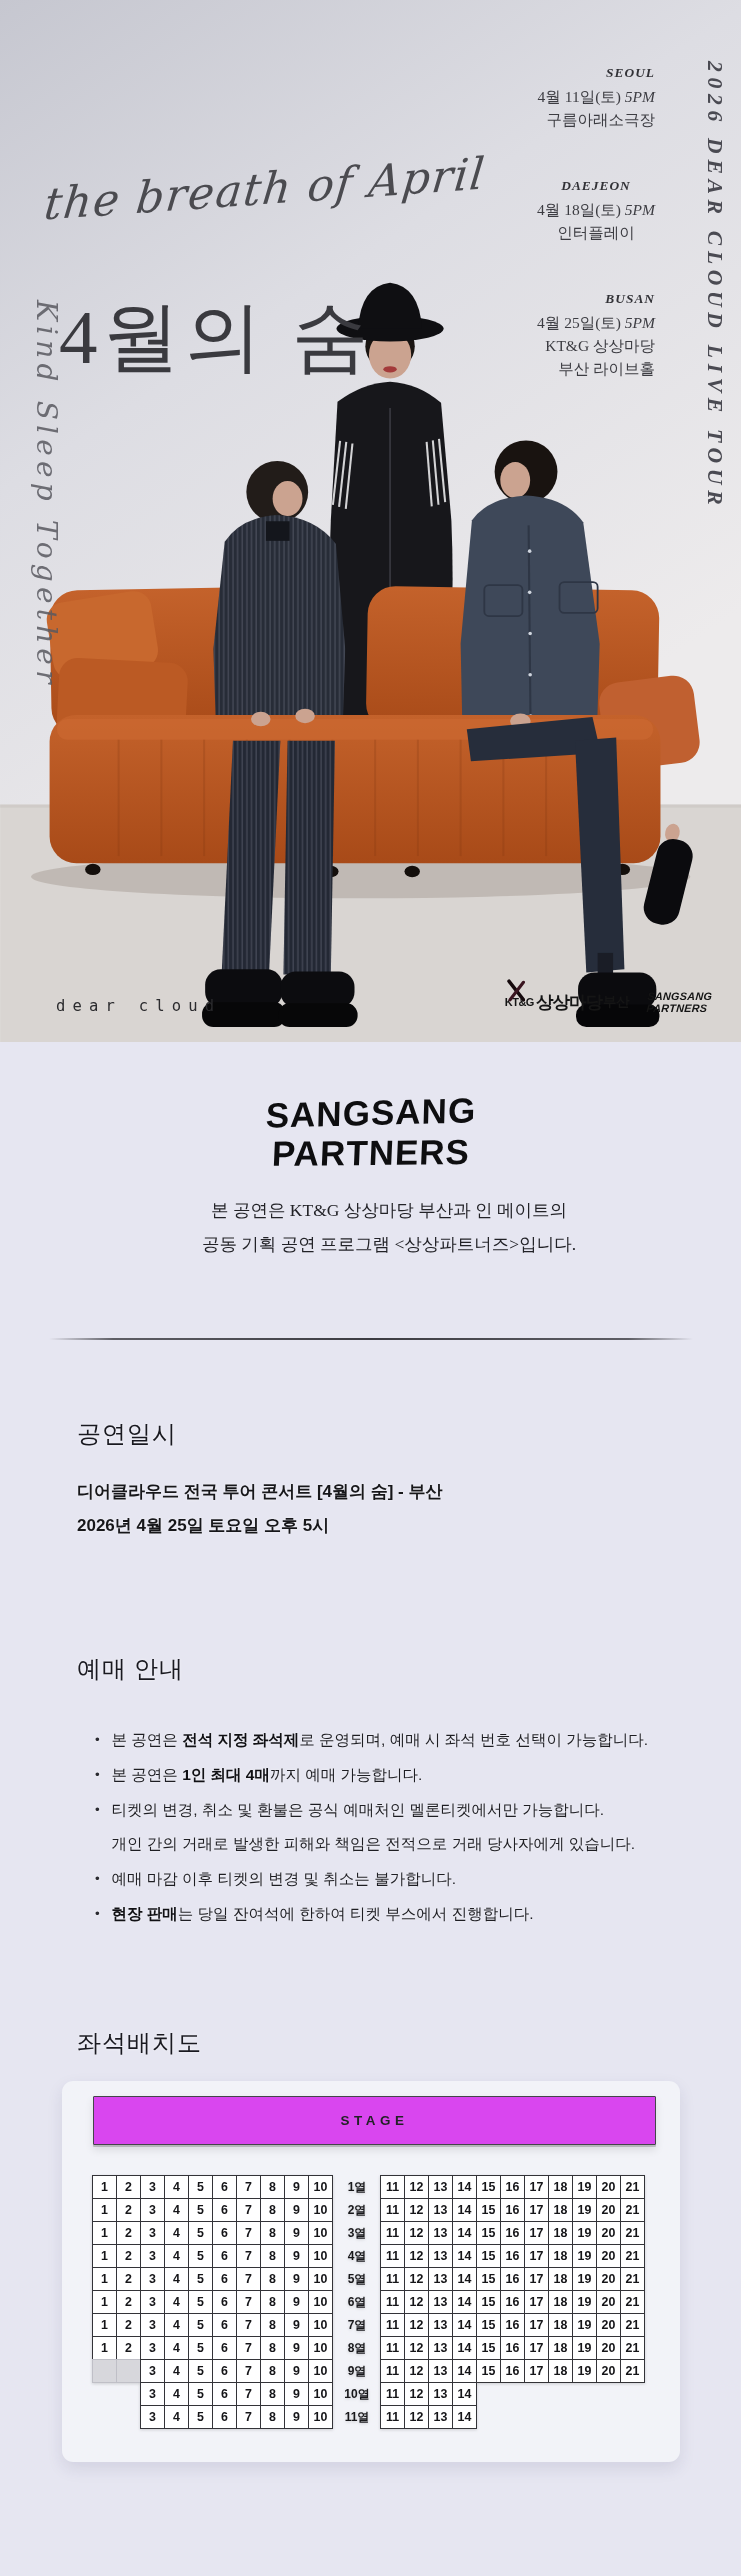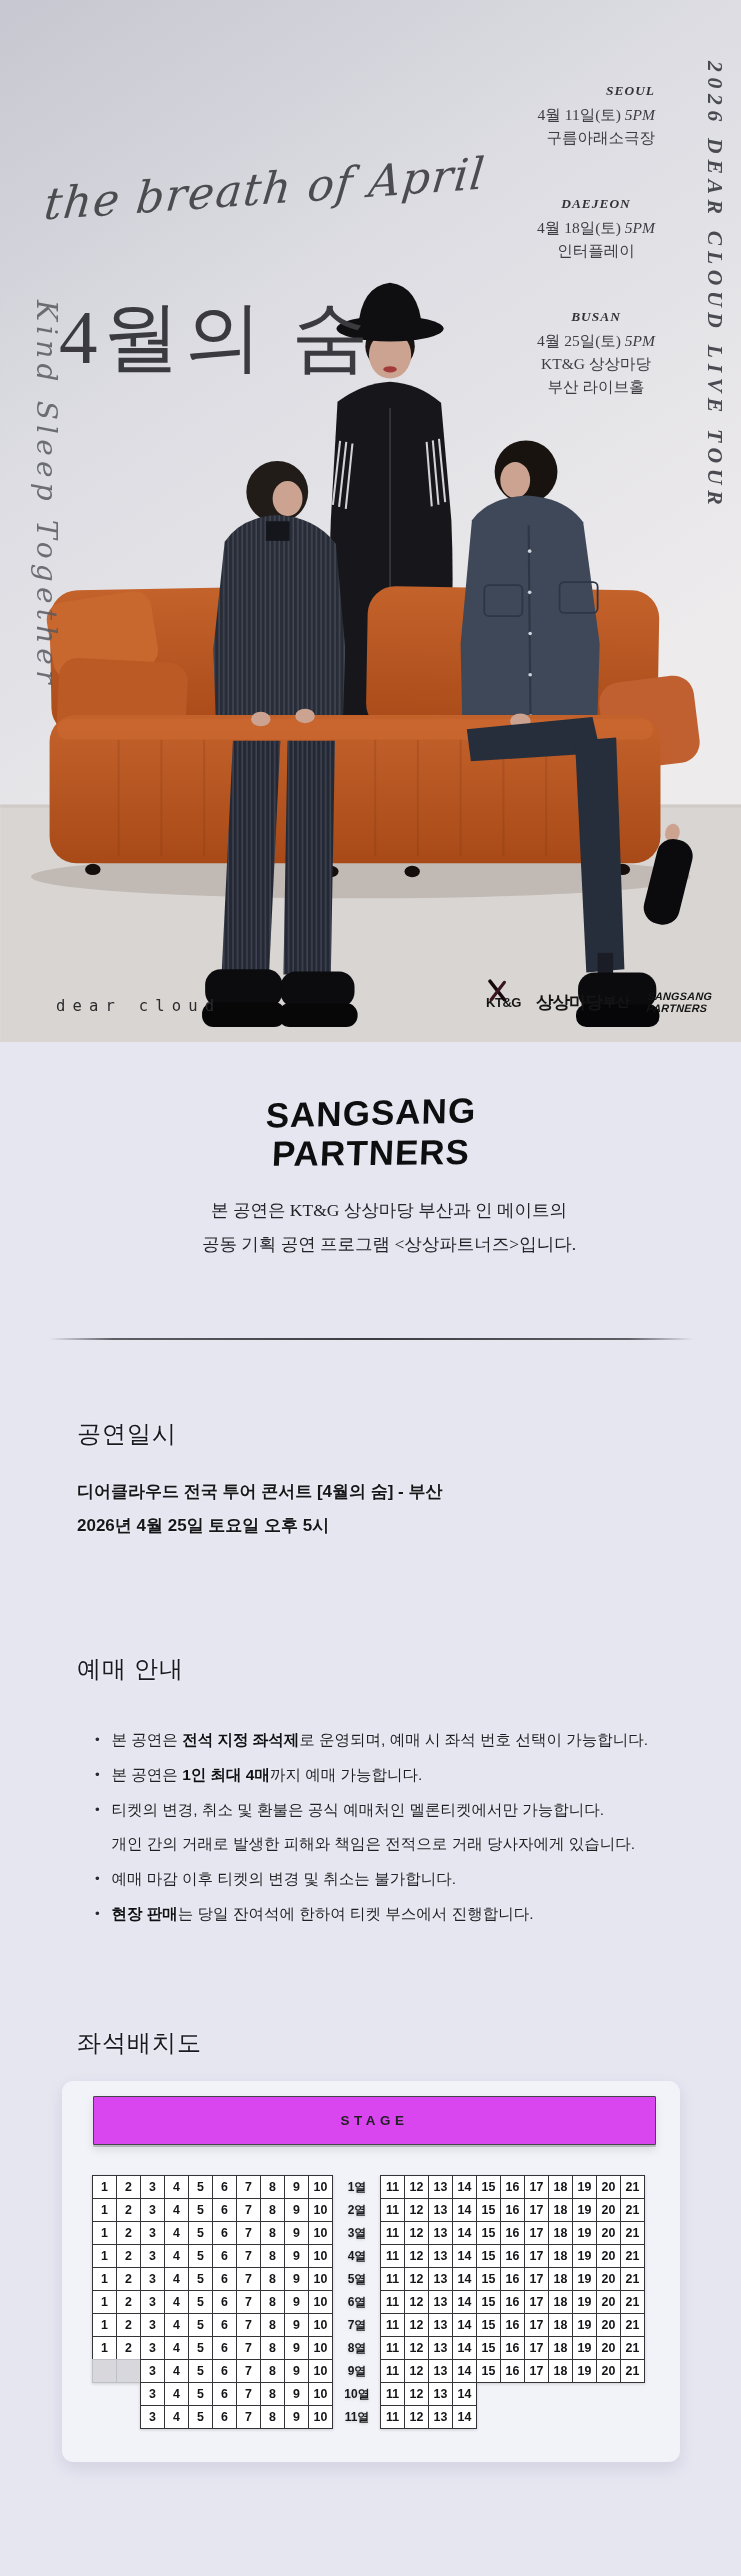--- a/index.html
+++ b/index.html
@@ -19,29 +19,29 @@
   .main-title{ position:absolute; left:59px; top:286px; font:400 77px "Liberation Serif","DejaVu Serif",serif;
     color:#3a3a3f; letter-spacing:5.2px; white-space:nowrap; }
   .side-script{ position:absolute; left:30px; top:300px; height:392px;
     writing-mode:vertical-rl; text-orientation:mixed;
     font:italic 28px "DejaVu Serif","Liberation Serif",serif; color:#595960; letter-spacing:5.2px; opacity:.85; }
   .vertical-tour{ position:absolute; right:15.5px; top:61px; height:495px;
     writing-mode:vertical-rl; text-orientation:mixed;
     font:italic 600 21.6px "Liberation Serif","DejaVu Serif",serif; color:#4a4a52; letter-spacing:5.7px; white-space:nowrap; }
   .tour-col{ position:absolute; right:87px; top:0; width:216px; }
   .tour-block{ position:absolute; right:0; text-align:right; }
-  .tb1{ top:61px; } .tb2{ top:174px;text-align:center; } .tb3{ top:287px;text-align:center; }
-  .tour-city{ font:italic 700 13.4px "Liberation Serif","DejaVu Serif",serif; color:#323237; letter-spacing:1px; line-height:24px;margin-top:18px; }
+  .tb1{ top:61px; } .tb2{ top:174px;text-align:center; } .tb3{ top:287px; }
+  .tour-city{ font:italic 700 13.4px "Liberation Serif","DejaVu Serif",serif; color:#323237; letter-spacing:1px; line-height:24px; }
   .tour-line{ font:400 15.5px "Liberation Serif","DejaVu Serif",serif; color:#3c3c42; line-height:23px; }
   .tour-line i{ font-style:italic;margin-top:19px; }
   .dear-cloud{ position:absolute; left:56px; top:997px; font:400 15.5px "DejaVu Sans Mono","Liberation Mono",monospace;
     color:#2b2b2e; letter-spacing:7.2px; }
   .hero-logos{ position:absolute; right:30px; top:990px; display:flex; gap:17.5px; align-items:center; }
   .mini-ktng{ display:flex; align-items:center; color:#151515; }
-  .mini-ktng .kt{ font-size:13px; font-weight:900; letter-spacing:-0.5px; margin-right:15px; }
+  .mini-ktng .kt{ font-size:11px; font-weight:900; letter-spacing:-0.5px; margin-right:2px; }
   .mini-ktng .sm{ font-size:17.5px; font-weight:900; letter-spacing:-1px; }
   .mini-ktng .bs{ font-size:13.4px; font-weight:800; margin-left:1px; }
   .mini-sang{ font-size:10.8px; font-weight:900; line-height:12px; color:#141414; letter-spacing:0.3px;
     transform:skewX(-4deg); font-style:italic; }
 
   
   .h{ position:absolute; left:77px; font:400 24px "Liberation Serif","DejaVu Serif",serif;
       color:#191920; letter-spacing:1px; text-shadow:0 0 3.1px rgba(255,255,255,.7); }
   .intro-logo{ position:absolute; left:0; top:1093px; width:742px; text-align:center; color:#0e0e10; }
   .intro-logo .l1,.intro-logo .l2{ font-size:35px; font-weight:900; letter-spacing:1px; line-height:40px;

